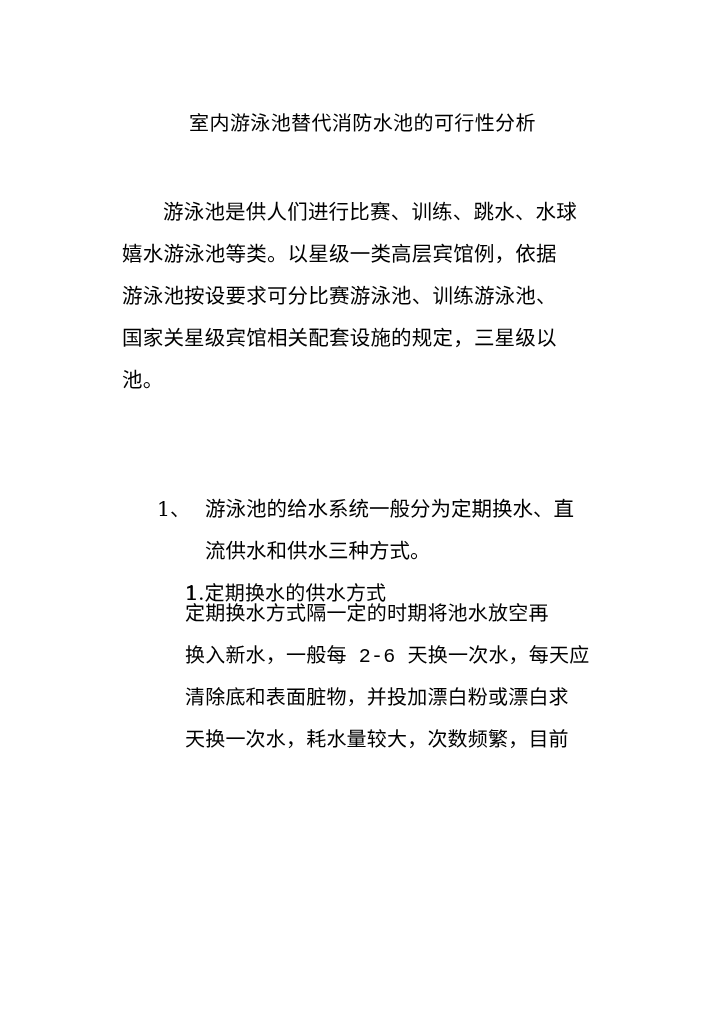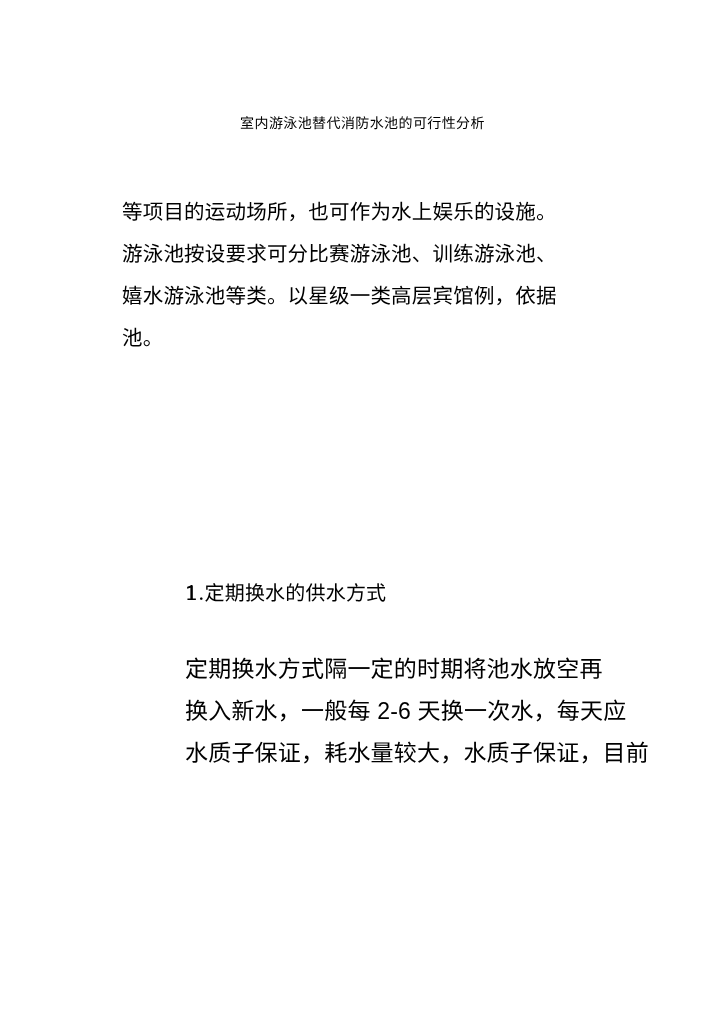--- a/index.html
+++ b/index.html
@@ -20,21 +20,21 @@
   }
 
   
   .doc-title {
     position: absolute;
     left: 0;
     top: 106px;
     width: 725px;
     text-align: center;
     font-family: "DejaVu Serif", "Liberation Serif", serif;
-    font-size: 14px;
+    font-size: 20px;
     line-height: 34px;
     font-weight: normal;
     letter-spacing: 0.4px;
     color: #000000;
     margin: 0;
     white-space: nowrap;
   }
 
   
   .block {
@@ -107,52 +107,58 @@
   .subheading .sh-text {
     font-family: "DejaVu Sans", "Liberation Sans", sans-serif;
     font-size: 20px;
     letter-spacing: 0.2px;
     text-align: right;
   }
 
   
   .para-hei {
     left: 185px;
-    top: 648px;
+    top: 594px;
     width: 416px;
-    font-family: Liberation Sans, sans-serif;
-    font-size: 23px;
+    font-family: Liberation Mono, monospace;
+    font-size: 20px;
     line-height: 42px;
     text-align: justify;
     text-justify: inter-character;
     letter-spacing: 0.2px;
   }
   .para-hei .ln {
     display: block;
     white-space: nowrap;
   }
 </style>
 </head>
 <body>
 
 <div class="page">
 
   <h1 class="doc-title">室内游泳池替代消防水池的可行性分析</h1>
 
   <div class="block para-song">
-    <span class="ln">等项目的运动场所，也可作为水上娱乐的设施。</span>
+    <span class="ln indent">游泳池是供人们进行比赛、训练、跳水、水球</span>
+    <span class="ln">嬉水游泳池等类。以星级一类高层宾馆例，依据</span>
     <span class="ln">游泳池按设要求可分比赛游泳池、训练游泳池、</span>
-    <span class="ln">嬉水游泳池等类。以星级一类高层宾馆例，依据</span>
+    <span class="ln">国家关星级宾馆相关配套设施的规定，三星级以</span>
     <span class="ln">池。</span>
   </div>
 
+  <div class="block list-item">
+    <span class="li-row"><span class="li-marker">1、</span><span>游泳池的给水系统一般分为定期换水、直</span></span>
+    <span class="li-cont">流供水和供水三种方式。</span>
+  </div>
 
   <div class="block subheading">
     <span class="sh-num">1.</span><span class="sh-text">1 定期换水的供水方式</span>
   </div>
 
   <div class="block para-hei">
     <span class="ln">定期换水方式隔一定的时期将池水放空再</span>
     <span class="ln">换入新水，一般每 2-6 天换一次水，每天应</span>
-    <span class="ln">水质子保证，耗水量较大，水质子保证，目前</span>
+    <span class="ln">清除底和表面脏物，并投加漂白粉或漂白求</span>
+    <span class="ln">天换一次水，耗水量较大，次数频繁，目前</span>
   </div>
 
 </div>
 
 </body></html>

